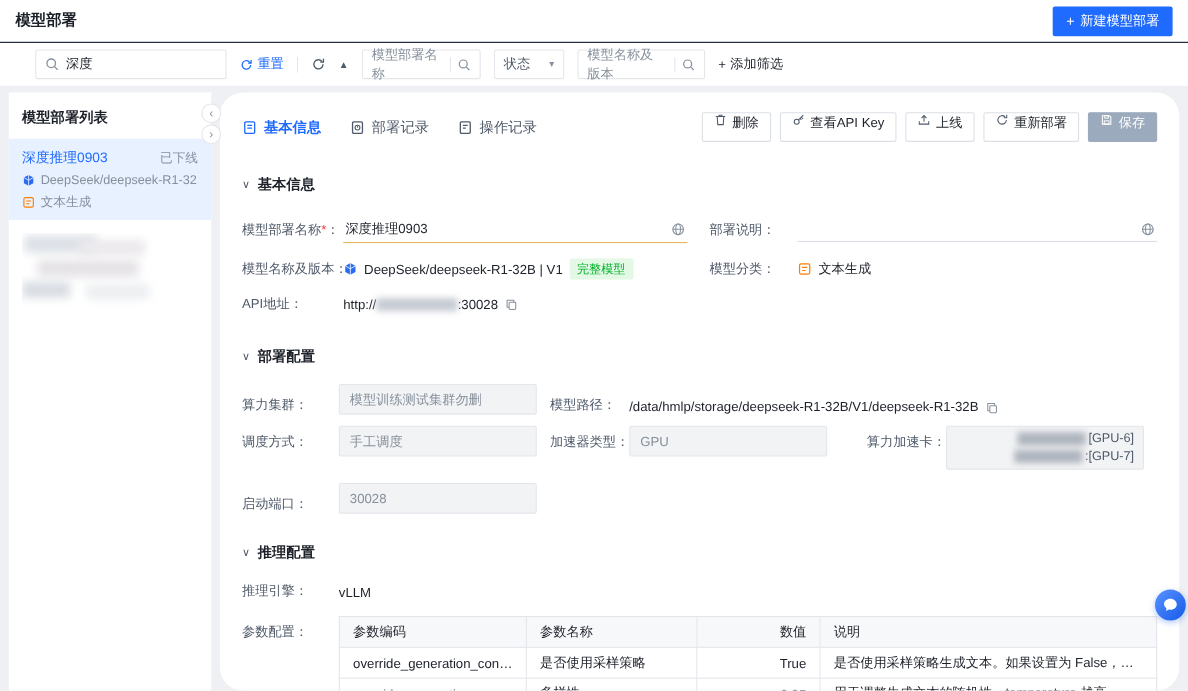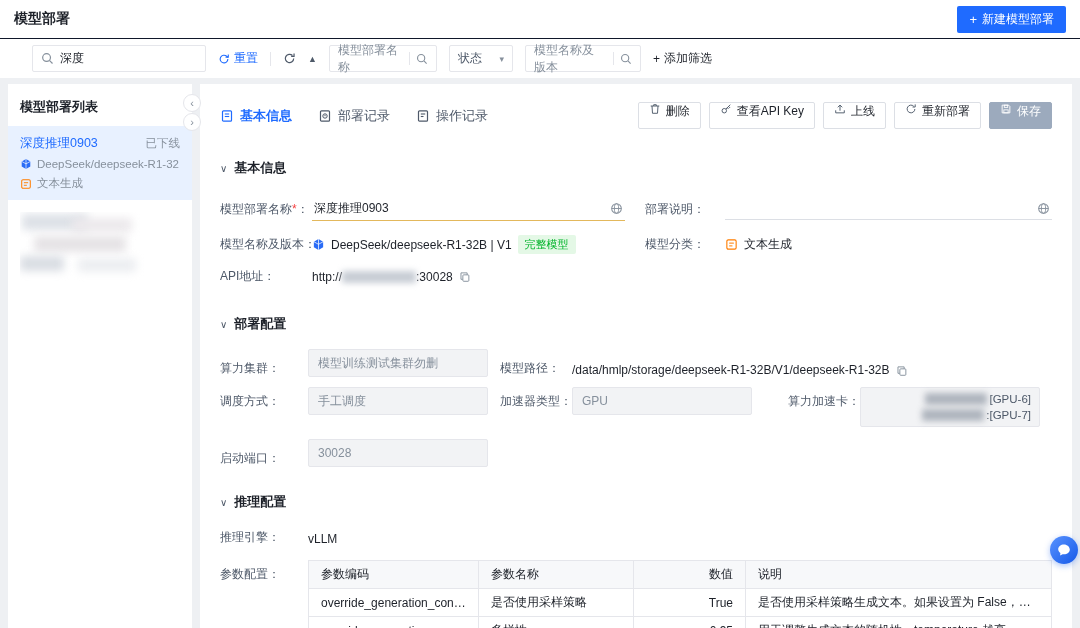--- a/index.html
+++ b/index.html
@@ -36,21 +36,21 @@
   .cb-1 { top:10px; } .cb-2 { top:29px; }
   .side-item { background:#e8f1ff; padding:9px 12px; cursor:pointer; }
   .si-row1 { display:flex; align-items:center; justify-content:space-between; }
   .si-name { color:#1f6bff; font-size:12.5px; }
   .si-status { color:#86909c; font-size:11.5px; }
   .si-row { display:flex; align-items:center; gap:5px; margin-top:6px; color:#86909c; font-size:11.5px; white-space:nowrap; overflow:hidden; }
   .mosaic { position:relative; margin:12px 12px; height:72px; overflow:hidden; }
   .mz { position:absolute; filter:blur(4px); border-radius:2px; }
 
   
-  .main { position:absolute; top:84px; left:200px; right:8px; bottom:0; background:#fff; padding:18px 20px 0 20px; overflow:hidden; }
+  .main { position:absolute; top:84px; left:200px; right:8px; bottom:0; background:#fff; padding:18px 20px 0 20px; overflow:hidden;border-radius:21px; }
   .main-header { display:flex; align-items:center; justify-content:space-between; }
   .tabs { display:flex; gap:26px; }
   .tab { display:flex; align-items:center; gap:6px; color:#4e5969; font-size:13px; cursor:pointer; }
   .tab.active { color:#1f6bff; font-weight:bold; }
   .actions { display:flex; gap:8px; }
   .btn { height:27px; display:flex; gap:5px; padding:0 10px; border:1px solid #dcdfe5; border-radius:2px; background:#fff; color:#1d2129; font-size:12px; cursor:pointer; }
   .btn-save { background:#9caabd; border-color:#9caabd; color:#fff; }
 
   .sec-head { display:flex; align-items:center; gap:7px; font-size:13px; font-weight:bold; margin-top:30px; cursor:pointer; }
   .sec-caret { font-size:10px; color:#4e5969; font-weight:normal; }

